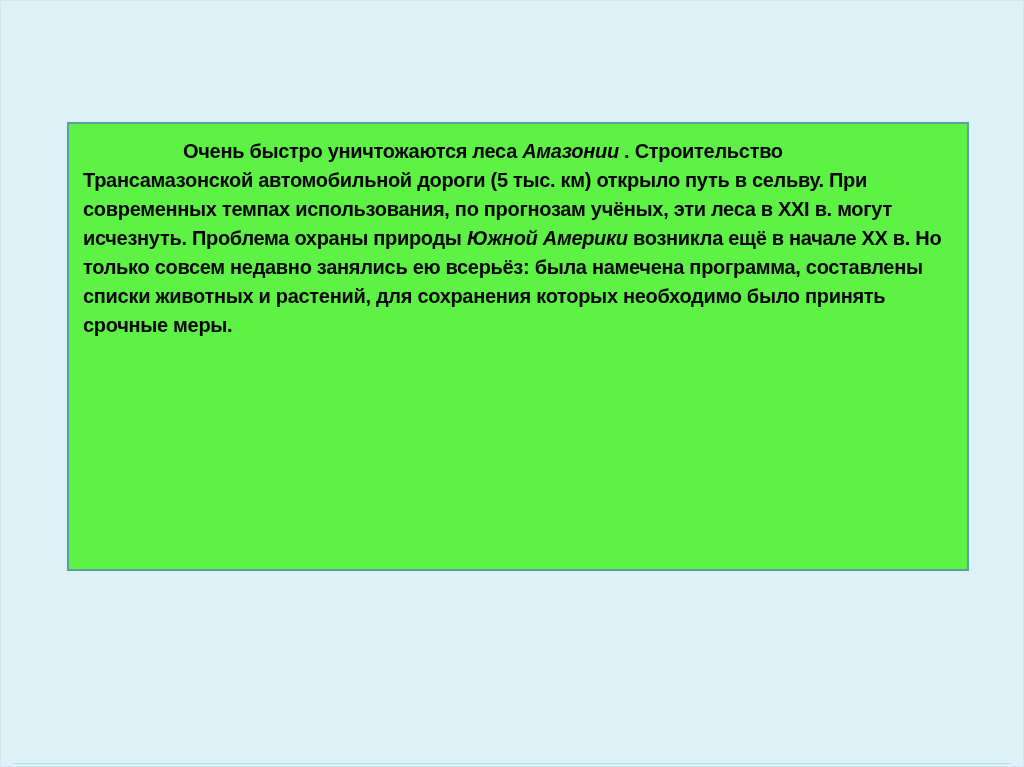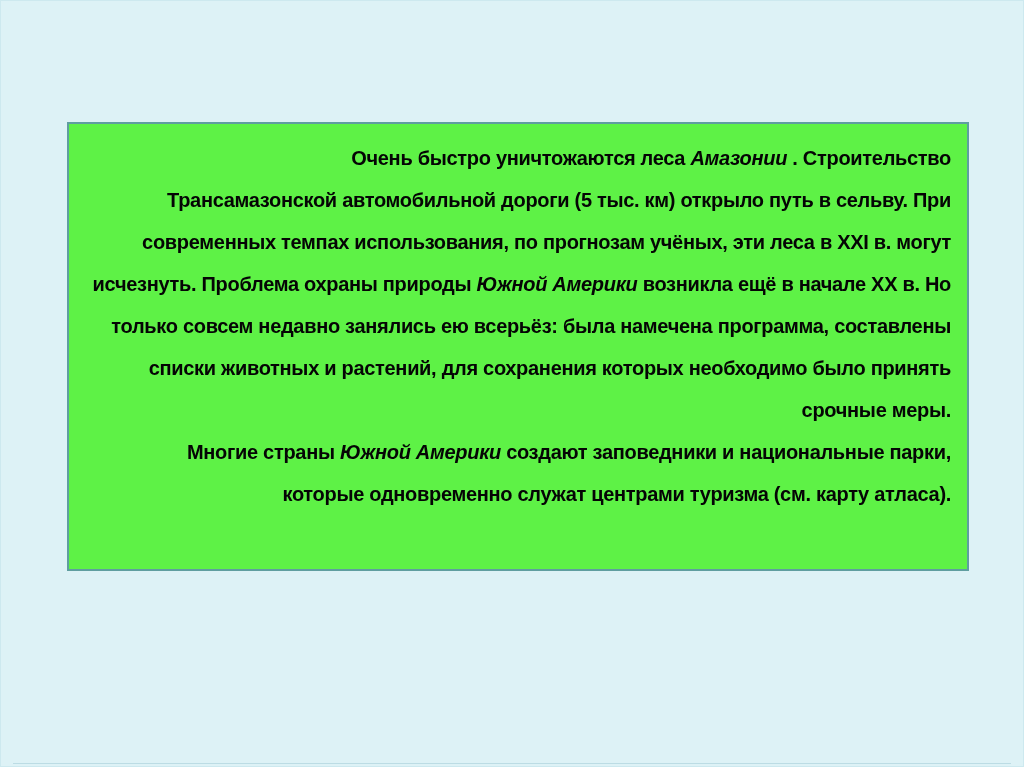--- a/index.html
+++ b/index.html
@@ -28,42 +28,41 @@
     width: 902px;
     height: 449px;
     background: var(--box-bg, #5ef246);
     border: 2px solid var(--box-border, #5f9ea0);
     padding: 13px 16px 12px 14px;
   }
   .text-box p {
     margin: 0;
     text-indent: 100px;
     font-size: 20px;
-    line-height: 42px;
+    line-height: 29px;
     font-weight: 700;
     letter-spacing: -0.3px;
     color: var(--text-color, #050505);
-    text-align: right;
+    text-align: left;
   }
   .text-box p em {
     font-style: italic;
   }
   .bottom-edge-line {
     position: absolute;
     left: 12px;
     right: 12px;
     bottom: 2px;
     height: 1px;
     background: var(--edge-line, #bcdce4);
   }
 </style>
 </head>
 <body>
 
 <div class="slide">
   <div class="text-box">
     <div>
         <p><span>Очень быстро уничтожаются леса </span><em>Амазонии</em><span> . Строительство Трансамазонской автомобильной дороги (5 тыс. км) открыло путь в сельву. При современных темпах использования, по прогнозам учёных, эти леса в XXI в. могут исчезнуть. Проблема охраны природы </span><em>Южной Америки</em><span> возникла ещё в начале XX в. Но только совсем недавно занялись ею всерьёз: была намечена программа, составлены списки животных и растений, для сохранения которых необходимо было принять срочные меры.</span></p>
-        <p><span>Многие страны </span><em>Южной Америки</em><span> создают заповедники и национальные парки, которые одновременно служат центрами туризма (см. карту атласа).</span></p>
       </div>
   </div>
   <div class="bottom-edge-line"></div>
 </div>
 
 </body></html>

